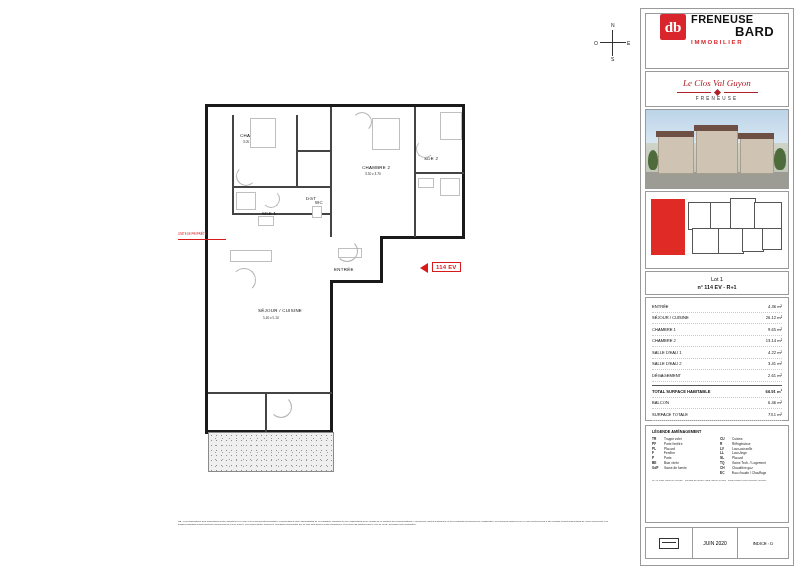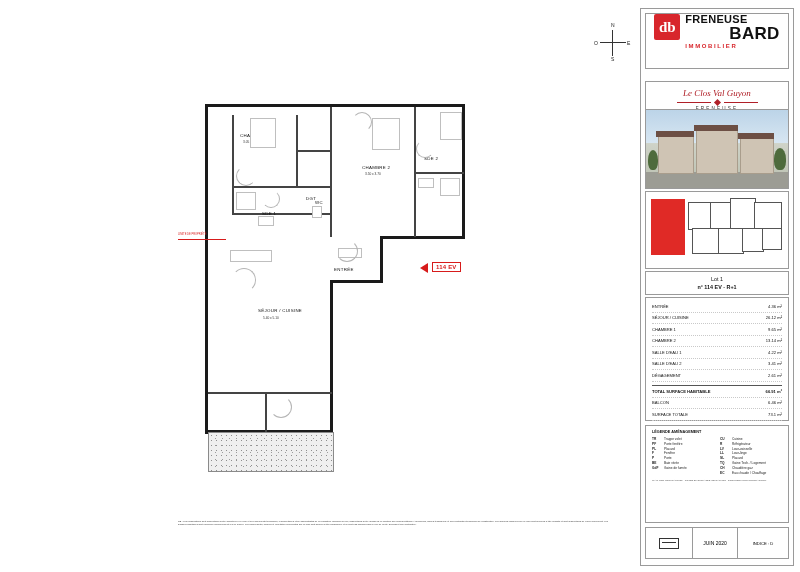--- a/index.html
+++ b/index.html
@@ -70,24 +70,24 @@
   .citylogo .csub{font-size:7px;letter-spacing:3px;margin-top:2px;}
 
   
   .rpanel{position:absolute;left:640px;top:8px;width:152px;height:556px;border:1px solid #9a9a9a;background:#fff;}
   .rbox{position:absolute;left:4px;width:144px;border:1px solid #9a9a9a;box-sizing:border-box;background:#fff;}
 
   .brandbox{top:4px;height:56px;display:flex;justify-content:center;gap:5px;}
   .brandmark{width:26px;height:26px;background:#d8262c;color:#fff;display:flex;align-items:center;justify-content:center;font-size:15px;font-weight:bold;font-family:"Liberation Serif",serif;border-radius:2px;}
   .brandtxt{display:flex;flex-direction:column;line-height:1;}
   .brandtxt .l1{font-size:11px;font-weight:bold;letter-spacing:.3px;color:#111;}
-  .brandtxt .l2{font-size:17px;font-weight:bold;letter-spacing:.3px;color:#111;padding-left:44px;}
+  .brandtxt .l2{font-size:13px;font-weight:bold;letter-spacing:.3px;color:#111;padding-left:44px;}
   .brandtxt .l3{font-size:6px;font-weight:bold;letter-spacing:1.6px;color:#d8262c;margin-top:1px;}
 
-  .progbox{top:72px;height:36px;display:flex;flex-direction:column;align-items:center;justify-content:center;}
+  .progbox{top:62px;height:36px;display:flex;flex-direction:column;align-items:center;justify-content:center;}
   .progname{font-size:9px;color:#b02028;font-family:"Liberation Serif",serif;font-style:italic;}
   .progline{display:flex;align-items:center;gap:4px;margin-top:2px;}
   .progline .dash{width:34px;height:1px;background:#b02028;}
   .progline .dia{width:5px;height:5px;background:#b02028;transform:rotate(45deg);}
   .progsub{font-size:4.6px;letter-spacing:2.2px;color:#333;margin-top:1px;}
 
   .photobox{top:100px;height:80px;overflow:hidden;padding:0;}
   .photo{position:absolute;inset:0;background:linear-gradient(#bcd4e8 0%,#d7e6f2 42%,#cfd3c8 43%,#b9bfae 100%);}
   .ph-b{position:absolute;background:#cfc4b4;border:.5px solid #a99d8c;}
   .ph-roof{position:absolute;background:#6d4f44;}

